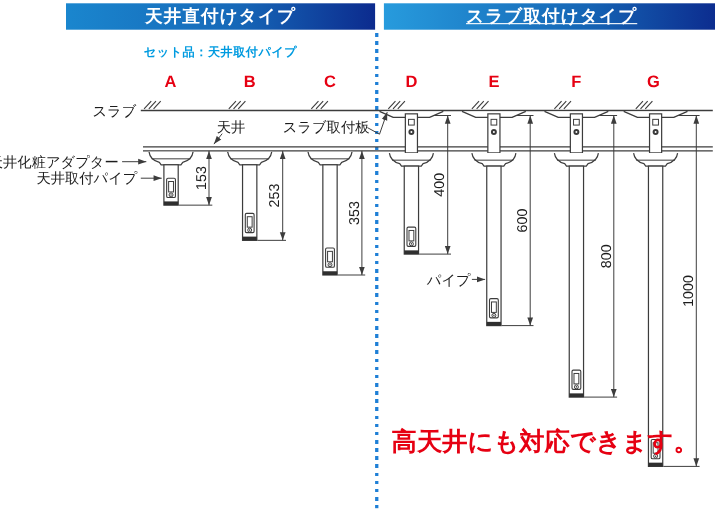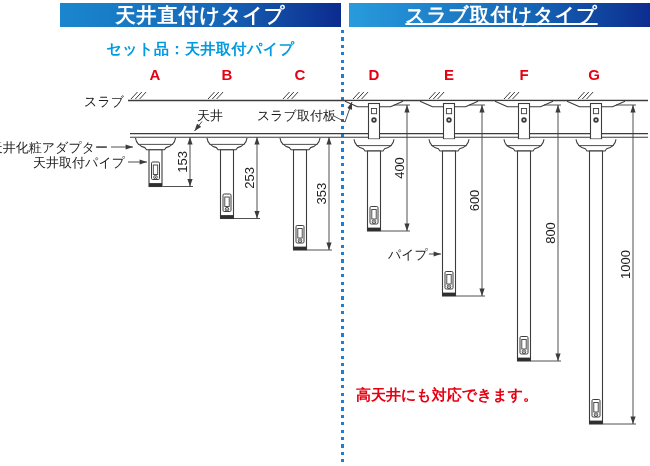--- a/index.html
+++ b/index.html
@@ -2,39 +2,39 @@
 <html><head>
 <meta charset="utf-8">
 <style>
   html,body{margin:0;padding:0;background:#fff;}
   .stage{
     position:relative;width:650px;height:466px;background:#fff;overflow:hidden;
     font-family:"Liberation Sans","DejaVu Sans",sans-serif;
   }
   .bar{
     position:absolute;top:3px;height:24px;display:flex;align-items:center;justify-content:center;
-    color:#fff;font-weight:bold;font-size:20px;letter-spacing:1px;text-align:right;
+    color:#fff;font-weight:bold;font-size:16px;letter-spacing:1px;text-align:right;
   }
   .bar-left{left:60px;width:281px;background:linear-gradient(90deg,#1a86ce 0%,#1668b8 55%,#0c2b8e 100%);}
   .bar-right{left:349px;width:305px;background:linear-gradient(90deg,#279bdd 0%,#1565b5 60%,#0c2b8e 100%);text-decoration:underline;}
   .subtitle{
-    position:absolute;top:40px;font-weight:bold;color:#009be0;font-size:15px;text-align:center;letter-spacing:0.5px;
+    position:absolute;top:40px;font-weight:bold;color:#009be0;font-size:11px;text-align:center;letter-spacing:0.5px;
   }
   .subtitle-left{left:60px;width:281px;}
   .subtitle-right{left:343px;width:305px;}
   .model-letter{
     position:absolute;top:66px;transform:translateX(-50%);
     color:#e60012;font-weight:bold;font-size:15px;
   }
   .divider{
     position:absolute;left:340.5px;top:30px;width:3px;height:432px;
     background:repeating-linear-gradient(to bottom,#1e7fd6 0 3.2px,transparent 3.2px 7.4px);
   }
   .note{
-    position:absolute;left:356px;top:386px;color:#e60012;font-size:15px;font-weight:bold;white-space:nowrap;
+    position:absolute;left:356px;top:386px;color:#e60012;font-size:23px;font-weight:bold;white-space:nowrap;
   }
   svg.draw{position:absolute;left:0;top:0;}
   svg.draw .l{stroke:#3c3c3c;fill:none;}
   svg.draw text{font-family:"Liberation Sans","DejaVu Sans",sans-serif;fill:#1c1c1c;}
   svg.draw .lbl{font-size:13px;}
   svg.draw .dim{font-size:13px;}
 </style>
 </head>
 <body>
 

